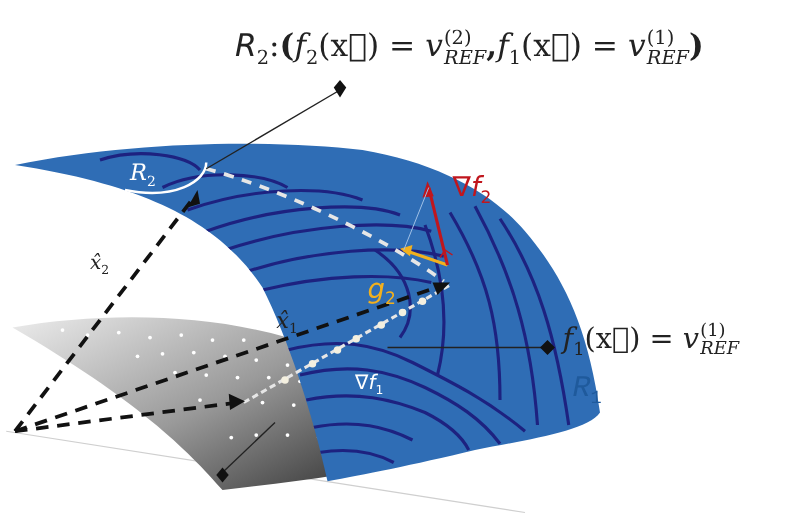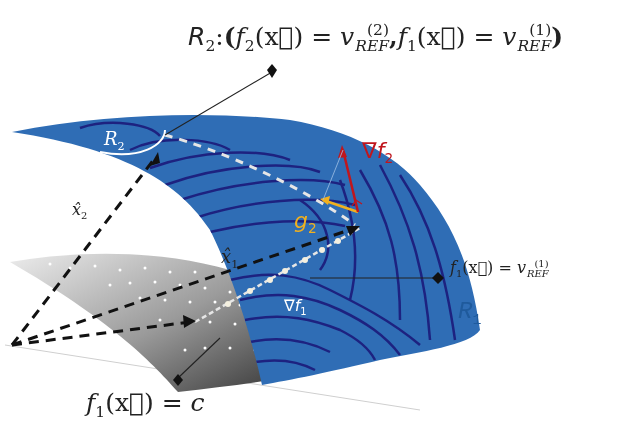--- a/index.html
+++ b/index.html
@@ -1,17 +1,17 @@
 <!DOCTYPE html>
 <html><head>
   <meta charset="utf-8">
   <style>
     html, body { margin: 0; padding: 0; background: #ffffff; }
     body { width: 640px; height: 424px; position: relative; overflow: hidden; font-family: "DejaVu Serif", serif; }
-    #stage { position: absolute; left: 0; top: 0; width: 600px; height: 424px; text-align: right; }
+    #stage { position: absolute; left: 0; top: 0; width: 600px; height: 424px; }
     .lbl { position: absolute; white-space: nowrap; color: #222; font-family: "DejaVu Serif", serif; font-style: italic; }
     .lbl sub, .lbl sup { font-size: 62%; }
     .sups { display: inline-flex; flex-direction: column; vertical-align: middle; line-height: 1; font-size: 62%; margin-left: 1px; }
     .sups .s-top { font-style: normal; }
     .bold-sans { font-family: "DejaVu Sans", sans-serif; font-weight: normal; font-style: italic; }
   </style>
 </head>
 <body>
 
 <div id="stage">
@@ -158,39 +158,36 @@
   </div>
 
   
 
   
   <div class="lbl bold-sans" style="left:362px; top:138px; font-size:22px; color:#c0161d;">
     <span style="font-style:normal;">∇</span><span>f</span><sub style="font-style:normal;">2</sub>
   </div>
 
   
-  <div class="lbl bold-sans" style="left:294px; top:208px; font-size:22px; color:#f2b01e;">
+  <div class="lbl bold-sans" style="left:294px; top:219px; font-size:22px; color:#f2b01e;">
     <span>g</span><sub style="font-style:normal;">2</sub>
   </div>
 
   
   <div class="lbl bold-sans" style="left:284px; top:296px; font-size:16px; color:#ffffff;">
     <span style="font-style:normal;">∇</span><span>f</span><sub style="font-style:normal;">1</sub>
   </div>
 
   
-  <div class="lbl" style="left:450px; top:258px; font-size:16px;">
+  <div class="lbl" style="left:450px; top:258px; font-size:23px;">
     <span>f</span><sub style="font-style:normal;">1</sub><span style="font-style:normal;">(x⃗)</span><span> = v</span><span class="sups">
         <span class="s-top">(1)</span>
         <span>REF</span>
       </span>
   </div>
 
   
   <div class="lbl bold-sans" style="left:458px; top:298px; font-size:24px; font-weight:normal; color:#1f5a9c;font-family:Liberation Mono, monospace;">
     <span>R</span><sub style="font-style:normal;">1</sub>
   </div>
 
   
-  <div class="lbl" style="left:86px; top:388px; font-size:25px;">
-    <span>f</span><sub style="font-style:normal;">1</sub><span style="font-style:normal;">(x⃗)</span><span> = c</span>
-  </div>
 </div>
 
 </body></html>

